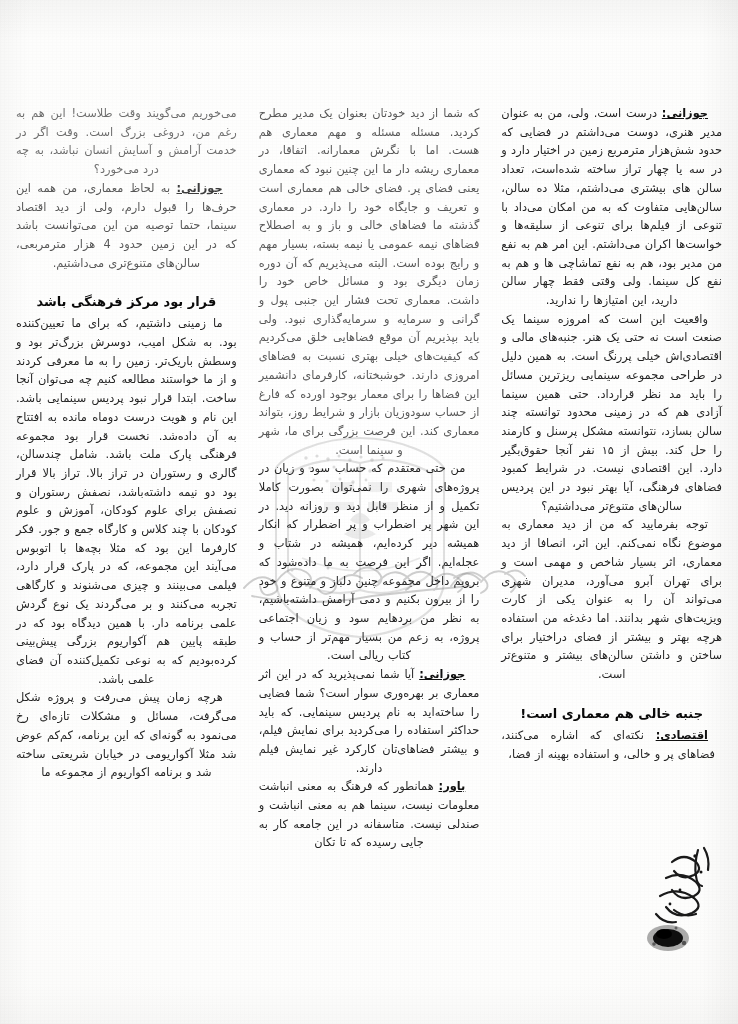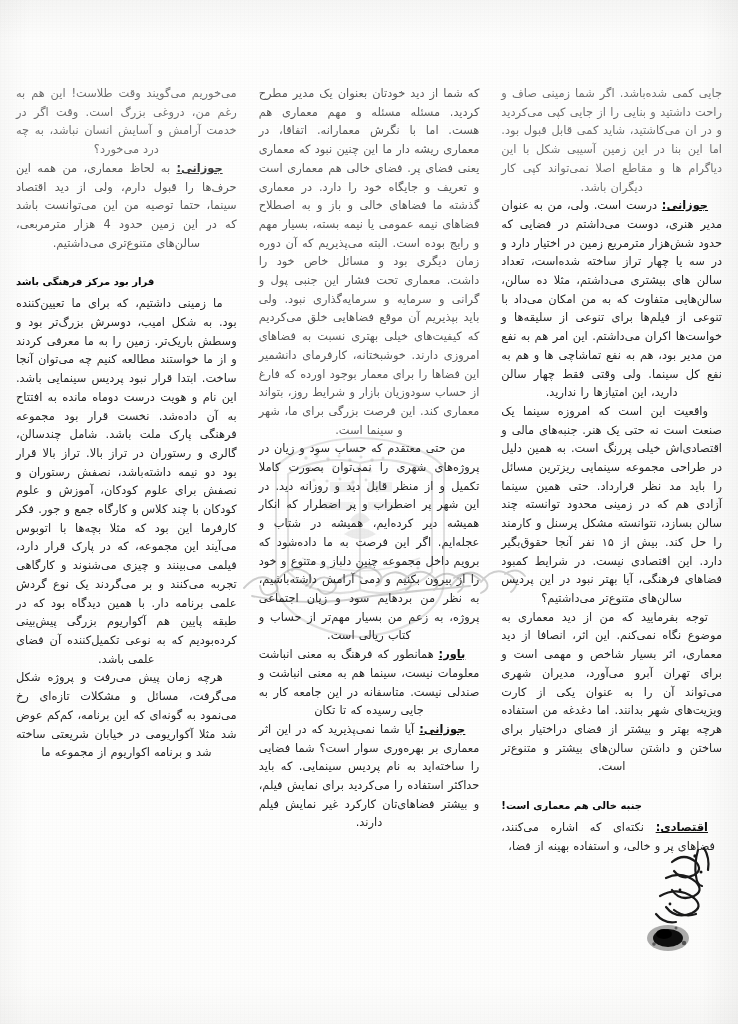--- a/index.html
+++ b/index.html
@@ -72,20 +72,21 @@
     top:84px;left:16px;right:16px;
     height:888px;
     display:flex;flex-direction:row;
     gap:22px;
     z-index:4;
   }
   .col{
     flex:1 1 0;
     min-width:0;
     position:relative;
+    margin-top:20px;
   }
 
   p.para{
     margin:0;
     text-align:justify;
     text-align-last:center;
     font-size:11.4px;
     line-height:18.7px;
     color:#1d1d1d;
     text-indent:14px;
@@ -97,25 +98,25 @@
     opacity:.93;
   }
   p.para.noind{text-indent:0;}
   p.para.fade{opacity:.74;color:#3a3a3a;filter:blur(.34px) contrast(.96);}
   p.para.fade2{opacity:.80;color:#2f2f2f;filter:blur(.28px) contrast(1.0);}
 
   .spk{font-weight:bold;color:#0d0d0d;opacity:1;filter:none;text-decoration:underline;}
 
   h2.heading{
     margin:14px 0 3px 0;
-    font-size:10px;
+    font-size:13px;
     line-height:19px;
     font-weight:bold;
     color:#0a0a0a;
-    text-align:left;
+    text-align:center;
     filter:blur(.12px);
   }
   h2.heading.mt{margin-top:20px;}
 </style>
 </head>
 <body>
 
 <div id="page">
 
   <div id="watermark">
@@ -196,33 +197,32 @@
         <path d="M4 30 q16 -22 32 -8 q10 9 -2 15"></path>
         <path d="M34 26 q14 -18 30 -6 q10 8 0 16"></path>
         <path d="M58 18 q12 -8 20 2"></path>
       </g>
     </svg>
   </div>
 
   <div id="columns">
 
     <div class="col">
-      <p class="para noind fade">جایی کمی شده‌باشد. اگر شما زمینی صاف و راحت داشتید و بنایی را از جایی کپی می‌کردید و در ان می‌کاشتید، شاید کمی قابل قبول بود. اما این بنا در این زمین آسیبی شکل با این دیاگرام ها و مقاطع اصلا نمی‌تواند کپی کار دیگران باشد.</p>
       <p class="para"><span class="spk">جوزانی:</span><span> درست است. ولی، من به عنوان مدیر هنری، دوست می‌داشتم در فضایی که حدود شش‌هزار مترمربع زمین در اختیار دارد و در سه یا چهار تراز ساخته شده‌است، تعداد سالن های بیشتری می‌داشتم، مثلا ده سالن، سالن‌هایی متفاوت که به من امکان می‌داد با تنوعی از فیلم‌ها برای تنوعی از سلیقه‌ها و خواست‌ها اکران می‌داشتم. این امر هم به نفع من مدیر بود، هم به نفع تماشاچی ها و هم به نفع کل سینما. ولی وقتی فقط چهار سالن دارید، این امتیازها را ندارید.</span></p>
       <p class="para">واقعیت این است که امروزه سینما یک صنعت است نه حتی یک هنر. جنبه‌های مالی و اقتصادی‌اش خیلی پررنگ است. به همین دلیل در طراحی مجموعه سینمایی ریزترین مسائل را باید مد نظر قرارداد. حتی همین سینما آزادی هم که در زمینی محدود توانسته چند سالن بسازد، نتوانسته مشکل پرسنل و کارمند را حل کند. بیش از ۱۵ نفر آنجا حقوق‌بگیر دارد. این اقتصادی نیست. در شرایط کمبود فضاهای فرهنگی، آیا بهتر نبود در این پردیس سالن‌های متنوع‌تر می‌داشتیم؟</p>
       <p class="para">توجه بفرمایید که من از دید معماری به موضوع نگاه نمی‌کنم. این اثر، انصافا از دید معماری، اثر بسیار شاخص و مهمی است و برای تهران آبرو می‌آورد، مدیران شهری می‌تواند آن را به عنوان یکی از کارت ویزیت‌های شهر بدانند. اما دغدغه من استفاده هرچه بهتر و بیشتر از فضای دراختیار برای ساختن و داشتن سالن‌های بیشتر و متنوع‌تر است.</p>
       <h2 class="heading mt">جنبه خالی هم معماری است!</h2>
       <p class="para"><span class="spk">اقتصادی:</span><span> نکته‌ای که اشاره می‌کنند، فضاهای پر و خالی، و استفاده بهینه از فضا،</span></p>
     </div>
 
     <div class="col">
       <p class="para noind fade2">که شما از دید خودتان بعنوان یک مدیر مطرح کردید. مسئله مسئله و مهم معماری هم هست. اما با نگرش معمارانه. اتفاقا، در معماری ریشه دار ما این چنین نبود که معماری یعنی فضای پر. فضای خالی هم معماری است و تعریف و جایگاه خود را دارد. در معماری گذشته ما فضاهای خالی و باز و به اصطلاح فضاهای نیمه عمومی یا نیمه بسته، بسیار مهم و رایج بوده است. البته می‌پذیریم که آن دوره زمان دیگری بود و مسائل خاص خود را داشت. معماری تحت فشار این جنبی پول و گرانی و سرمایه و سرمایه‌گذاری نبود. ولی باید بپذیریم آن موقع فضاهایی خلق می‌کردیم که کیفیت‌های خیلی بهتری نسبت به فضاهای امروزی دارند. خوشبختانه، کارفرمای دانشمیر این فضاها را برای معمار بوجود اورده که فارغ از حساب سودوزیان بازار و شرایط روز، بتواند معماری کند. این فرصت بزرگی برای ما، شهر و سینما است.</p>
       <p class="para">من حتی معتقدم که حساب سود و زیان در پروژه‌های شهری را نمی‌توان بصورت کاملا تکمیل و از منظر قابل دید و روزانه دید. در این شهر پر اضطراب و پر اضطرار که انکار همیشه دیر کرده‌ایم، همیشه در شتاب و عجله‌ایم. اگر این فرصت به ما داده‌شود که برویم داخل مجموعه چنین دلباز و متنوع و خود را از بیرون بکنیم و دمی آرامش داشته‌باشیم، به نظر من بردهایم سود و زیان اجتماعی پروژه، به زعم من بسیار مهم‌تر از حساب و کتاب ریالی است.</p>
+      <p class="para"><span class="spk">جوزانی:</span><span> آیا شما نمی‌پذیرید که در این اثر معماری بر بهره‌وری سوار است؟ شما فضایی را ساخته‌اید به نام پردیس سینمایی. که باید حداکثر استفاده را می‌کردید برای نمایش فیلم، و بیشتر فضاهای‌تان کارکرد غیر نمایش فیلم دارند.</span></p>
       <p class="para"><span class="spk">باور:</span><span> همانطور که فرهنگ به معنی انباشت معلومات نیست، سینما هم به معنی انباشت و صندلی نیست. متاسفانه در این جامعه کار به جایی رسیده که تا تکان</span></p>
-      <p class="para"><span class="spk">جوزانی:</span><span> آیا شما نمی‌پذیرید که در این اثر معماری بر بهره‌وری سوار است؟ شما فضایی را ساخته‌اید به نام پردیس سینمایی. که باید حداکثر استفاده را می‌کردید برای نمایش فیلم، و بیشتر فضاهای‌تان کارکرد غیر نمایش فیلم دارند.</span></p>
     </div>
 
     <div class="col">
       <p class="para noind fade">می‌خوریم می‌گویند وقت طلاست! این هم به رغم من، دروغی بزرگ است. وقت اگر در خدمت آرامش و آسایش انسان نباشد، به چه درد می‌خورد؟</p>
       <p class="para fade2"><span class="spk">جوزانی:</span><span> به لحاظ معماری، من همه این حرف‌ها را قبول دارم، ولی از دید اقتصاد سینما، حتما توصیه من این می‌توانست باشد که در این زمین حدود 4 هزار مترمربعی، سالن‌های متنوع‌تری می‌داشتیم.</span></p>
       <h2 class="heading mt">قرار بود مرکز فرهنگی باشد</h2>
       <p class="para">ما زمینی داشتیم، که برای ما تعیین‌کننده بود. به شکل امیب، دوسرش بزرگ‌تر بود و وسطش باریک‌تر. زمین را به ما معرفی کردند و از ما خواستند مطالعه کنیم چه می‌توان آنجا ساخت. ابتدا قرار نبود پردیس سینمایی باشد. این نام و هویت درست دوماه مانده به افتتاح به آن داده‌شد. نخست قرار بود مجموعه فرهنگی پارک ملت باشد. شامل چندسالن، گالری و رستوران در تراز بالا. تراز بالا قرار بود دو نیمه داشته‌باشد، نصفش رستوران و نصفش برای علوم کودکان، آموزش و علوم کودکان با چند کلاس و کارگاه جمع و جور. فکر کارفرما این بود که مثلا بچه‌ها با اتوبوس می‌آیند این مجموعه، که در پارک قرار دارد، فیلمی می‌بینند و چیزی می‌شنوند و کارگاهی تجربه می‌کنند و بر می‌گردند یک نوع گردش علمی برنامه دار. با همین دیدگاه بود که در طبقه پایین هم آکواریوم بزرگی پیش‌بینی کرده‌بودیم که به نوعی تکمیل‌کننده آن فضای علمی باشد.</p>
       <p class="para">هرچه زمان پیش می‌رفت و پروژه شکل می‌گرفت، مسائل و مشکلات تازه‌ای رخ می‌نمود به گونه‌ای که این برنامه، کم‌کم عوض شد مثلا آکواریومی در خیابان شریعتی ساخته شد و برنامه اکواریوم از مجموعه ما</p>
     </div>
 

